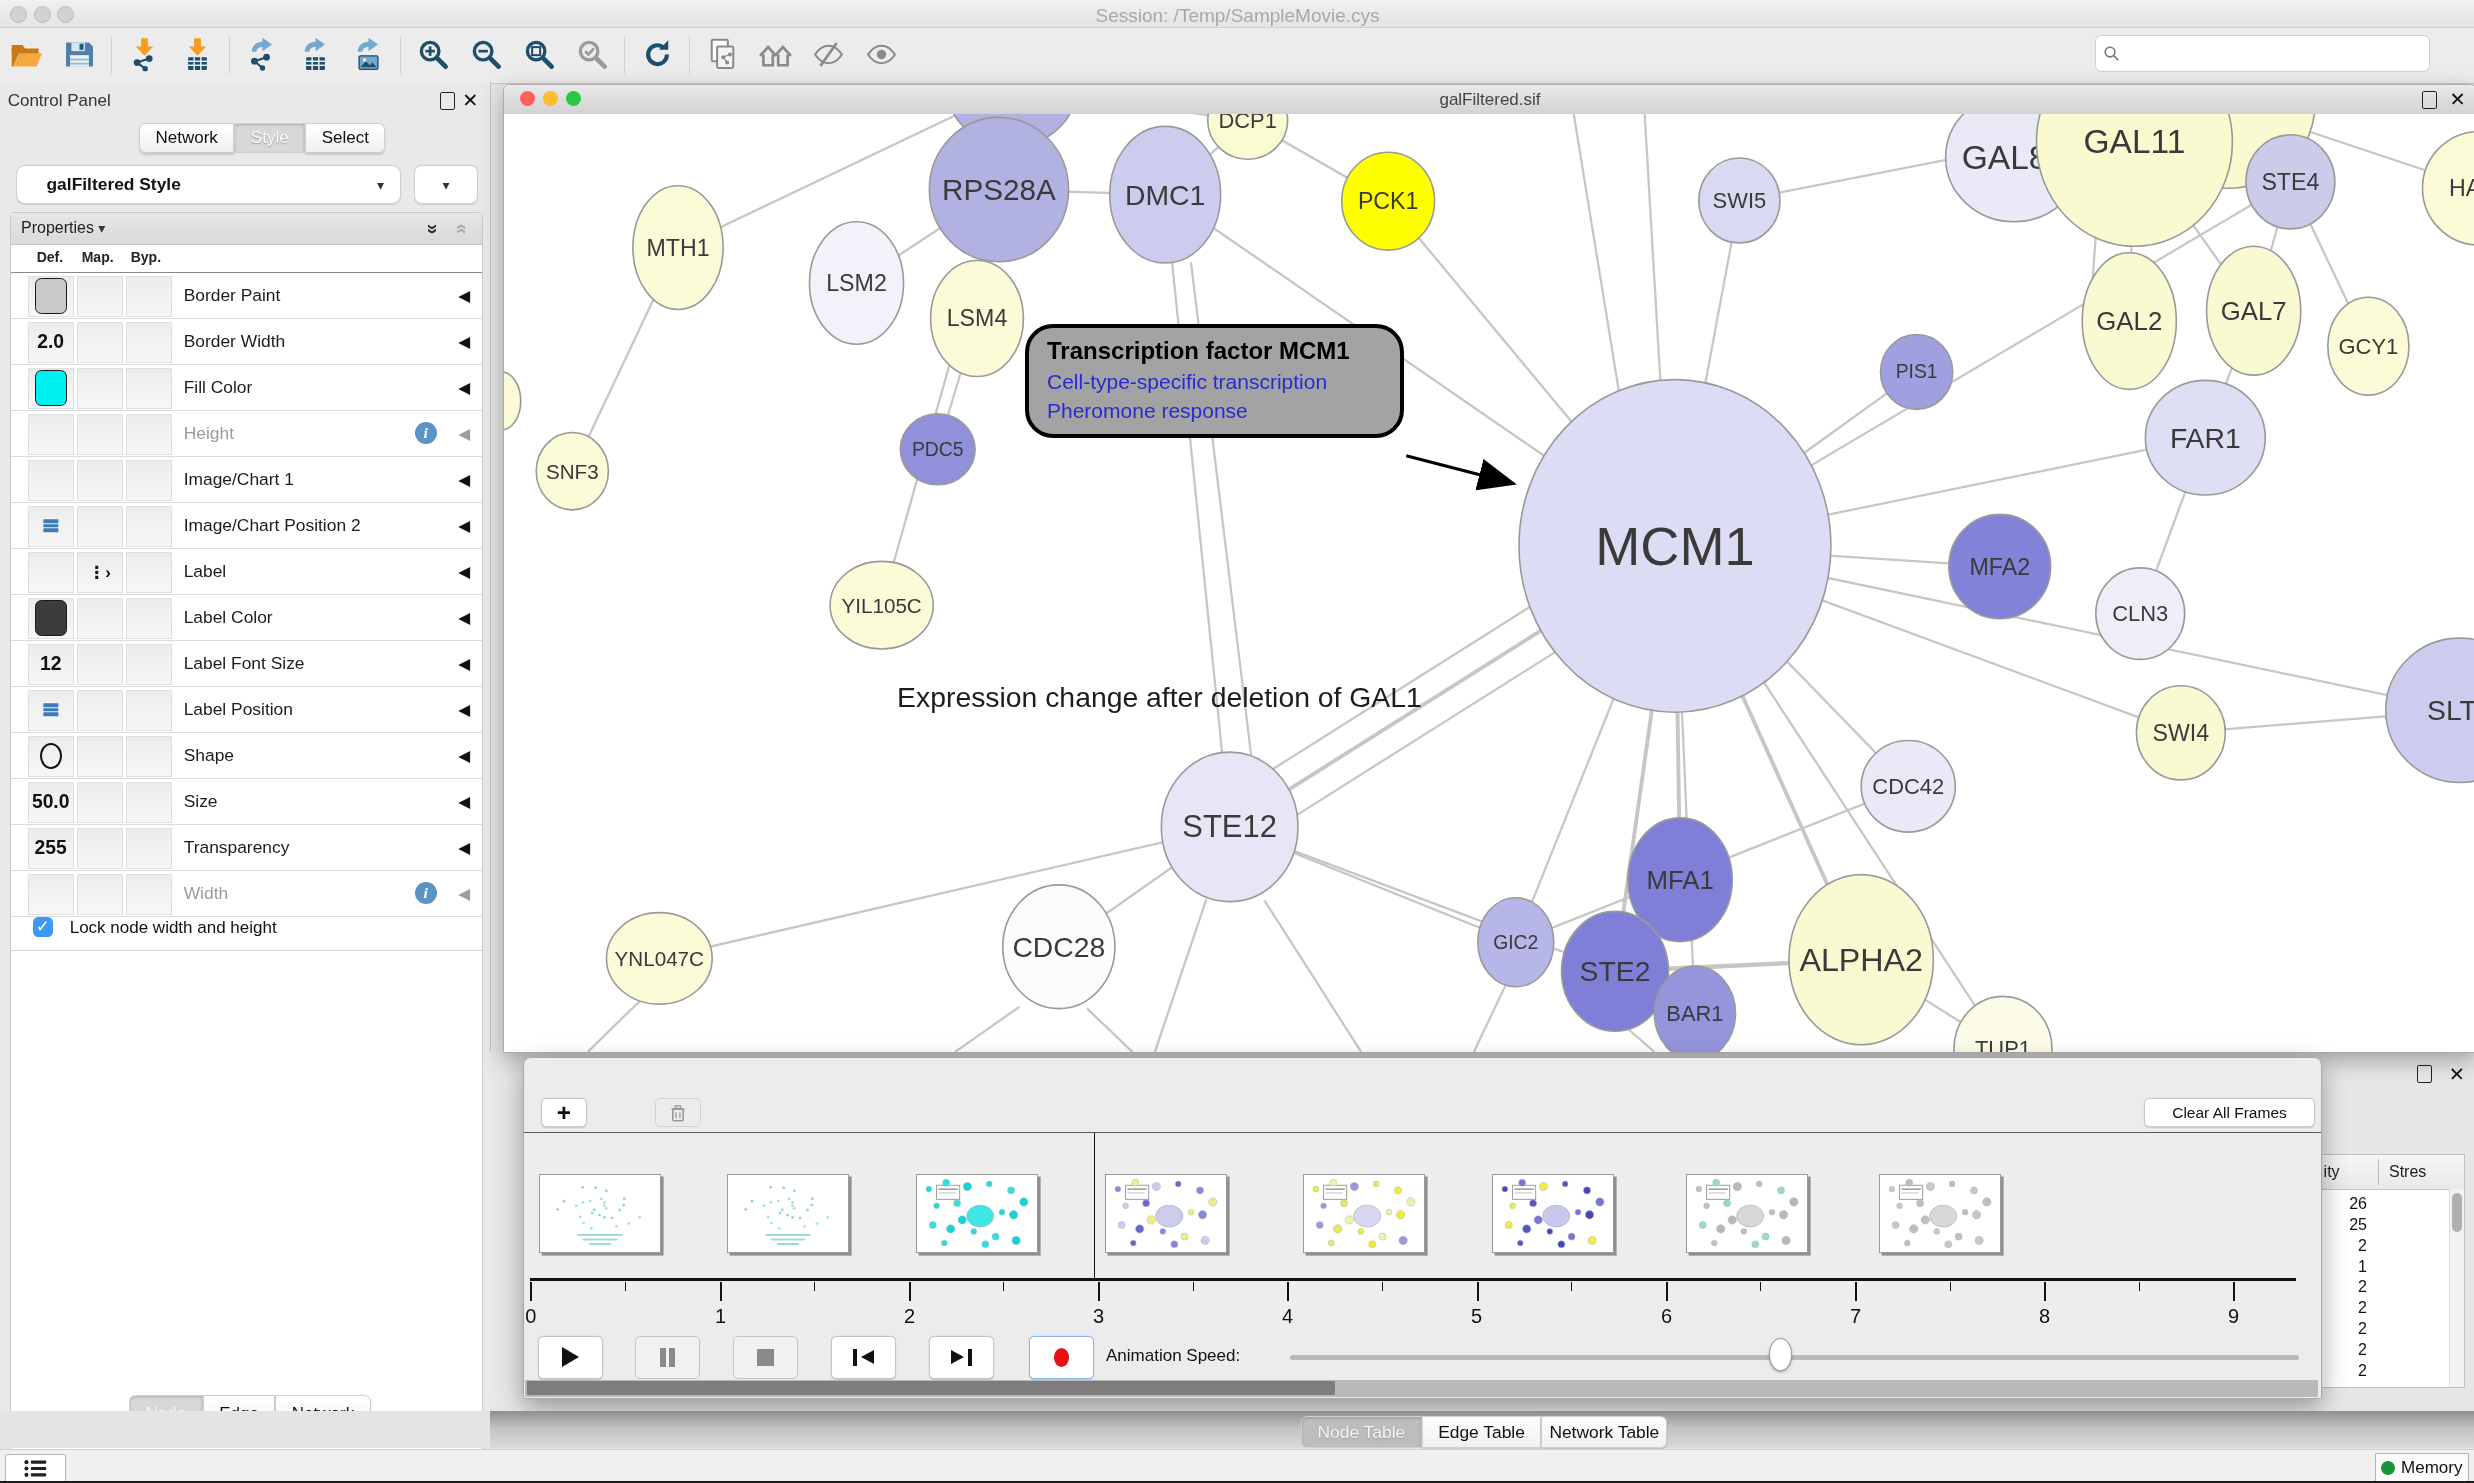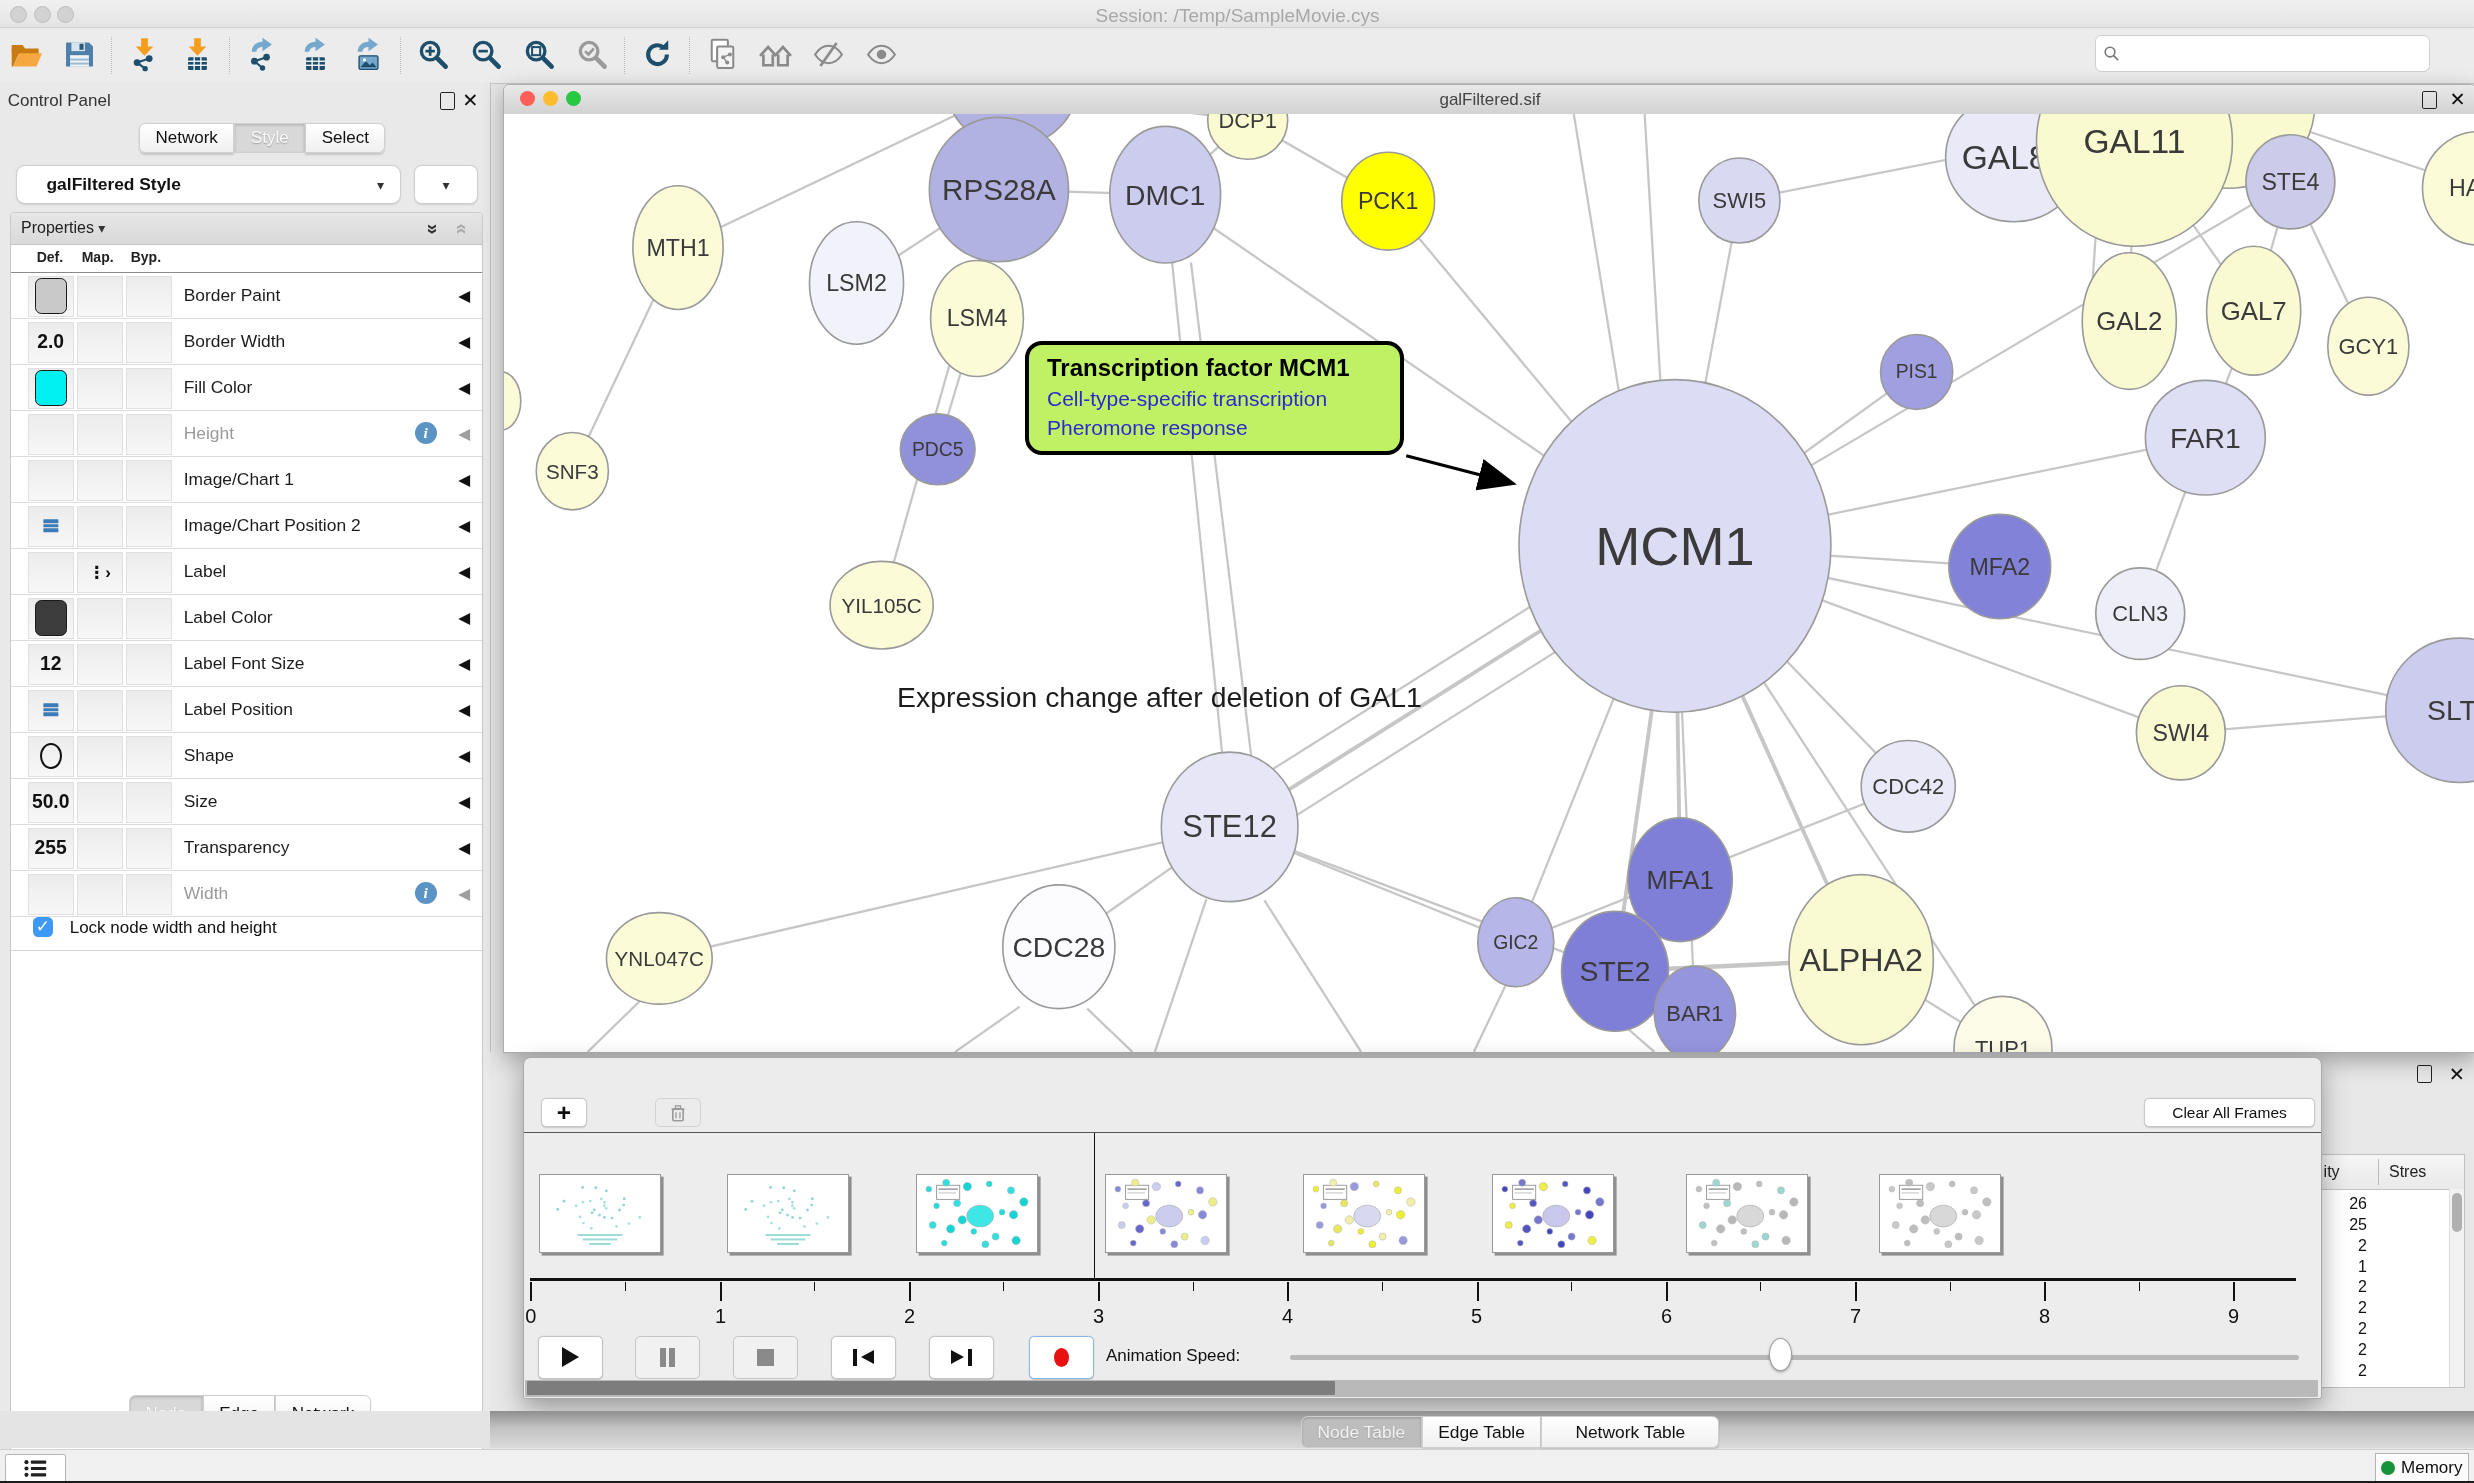--- a/index.html
+++ b/index.html
@@ -70,21 +70,21 @@
   #cp-bottom-tabs{left:129px;top:1313px;}
   #cp-bottom-tabs .tab{height:36px;padding:0 17px;}
 
   
   #network-window{left:503px;top:84px;width:1972px;height:967px;background:#fff;border:0.6px solid #adadad;border-radius:6.4px 6.4px 0 0;box-shadow:0 7.7px 22px rgba(0,0,0,.3);}
   #nw-titlebar{left:0;top:0;width:100%;height:29px;background:linear-gradient(#e9e9e9,#d2d2d2);border-bottom:0.6px solid #b5b5b5;border-radius:6.4px 6.4px 0 0;}
   .light.red{background:#ff5f57;} .light.yellow{background:#febc2e;} .light.green{background:#28c840;}
   #nw-title{width:100%;top:5.2px;text-align:center;font-size:17px;color:#444;}
   #nw-canvas{left:0;top:29px;width:1972px;height:938px;overflow:hidden;background:#fff;}
   #net-svg{position:absolute;left:0;top:0;}
-  #annotation{left:521px;top:227px;width:353px;height:97px;background:#bef264;border:4.5px solid #000;border-radius:17px;padding:9px 0 0 18px;z-index:5;}
+  #annotation{left:521px;top:210px;width:353px;height:97px;background:#a3a3a3;border:4.5px solid #000;border-radius:28px;padding:9px 0 0 18px;z-index:5;}
   #annotation .t{font-size:24px;font-weight:bold;color:#000;}
   #annotation .l{font-size:21px;color:#2a2ad0;margin-top:5.2px;}
 
   
   #south-panel{left:490px;top:1052px;width:1984px;height:360px;background:#e7e7e7;}
   #sp-icons{right:9px;top:13px;display:flex;gap:17px;align-items:center;}
   #sp-table{left:1830px;top:102px;width:143px;height:232px;background:#fff;border:0.6px solid #c0c0c0;overflow:hidden;}
   #sp-thead{left:0;top:0;width:100%;height:34px;background:linear-gradient(#f6f6f6,#e9e9e9);border-bottom:0.6px solid #c4c4c4;}
   #sp-thead .c1{position:absolute;left:2.6px;top:7.7px;font-size:16px;color:#222;}
   #sp-thead .c2{position:absolute;left:68px;top:7.7px;font-size:16px;color:#222;}
@@ -1075,21 +1075,21 @@
   <div id="anim-hscroll" class="abs">
       <div id="anim-hthumb" class="abs"></div>
     </div>
 </div>
 
 <div id="left-strip" class="abs"></div>
 <div id="tabbar" class="abs">
     <div class="tabset" id="table-tabs">
       <div class="tab first pressed" style="padding: 0px 15.5px;">Node Table</div>
       <div class="tab" style="padding: 0px 15.5px;">Edge Table</div>
-      <div class="tab last" style="padding: 0px 33px;">Network Table</div>
+      <div class="tab last" style="padding: 0px 7px;">Network Table</div>
     </div>
   </div>
 <div id="statusbar" class="abs">
   <div id="list-btn" class="abs">
     <svg width="28" height="23" viewBox="0 0 44 36">
         <g fill="#222">
           <circle cx="7" cy="8" r="3.2"></circle>
           <circle cx="7" cy="18" r="3.2"></circle>
           <circle cx="7" cy="28" r="3.2"></circle>
           <rect x="14" y="5.5" width="24" height="5" rx="1"></rect>

